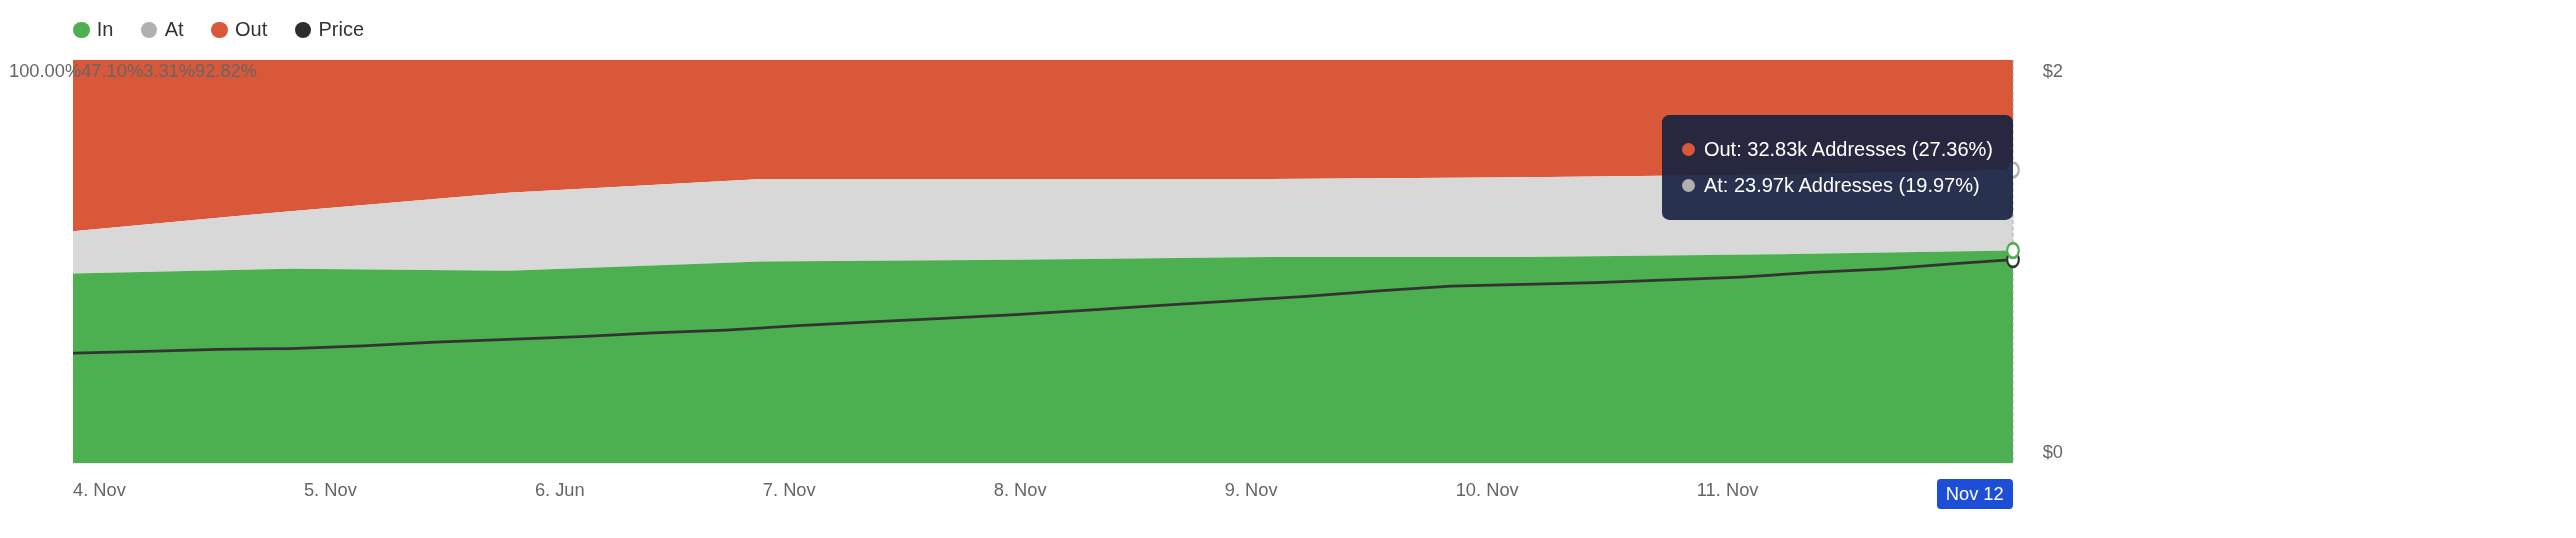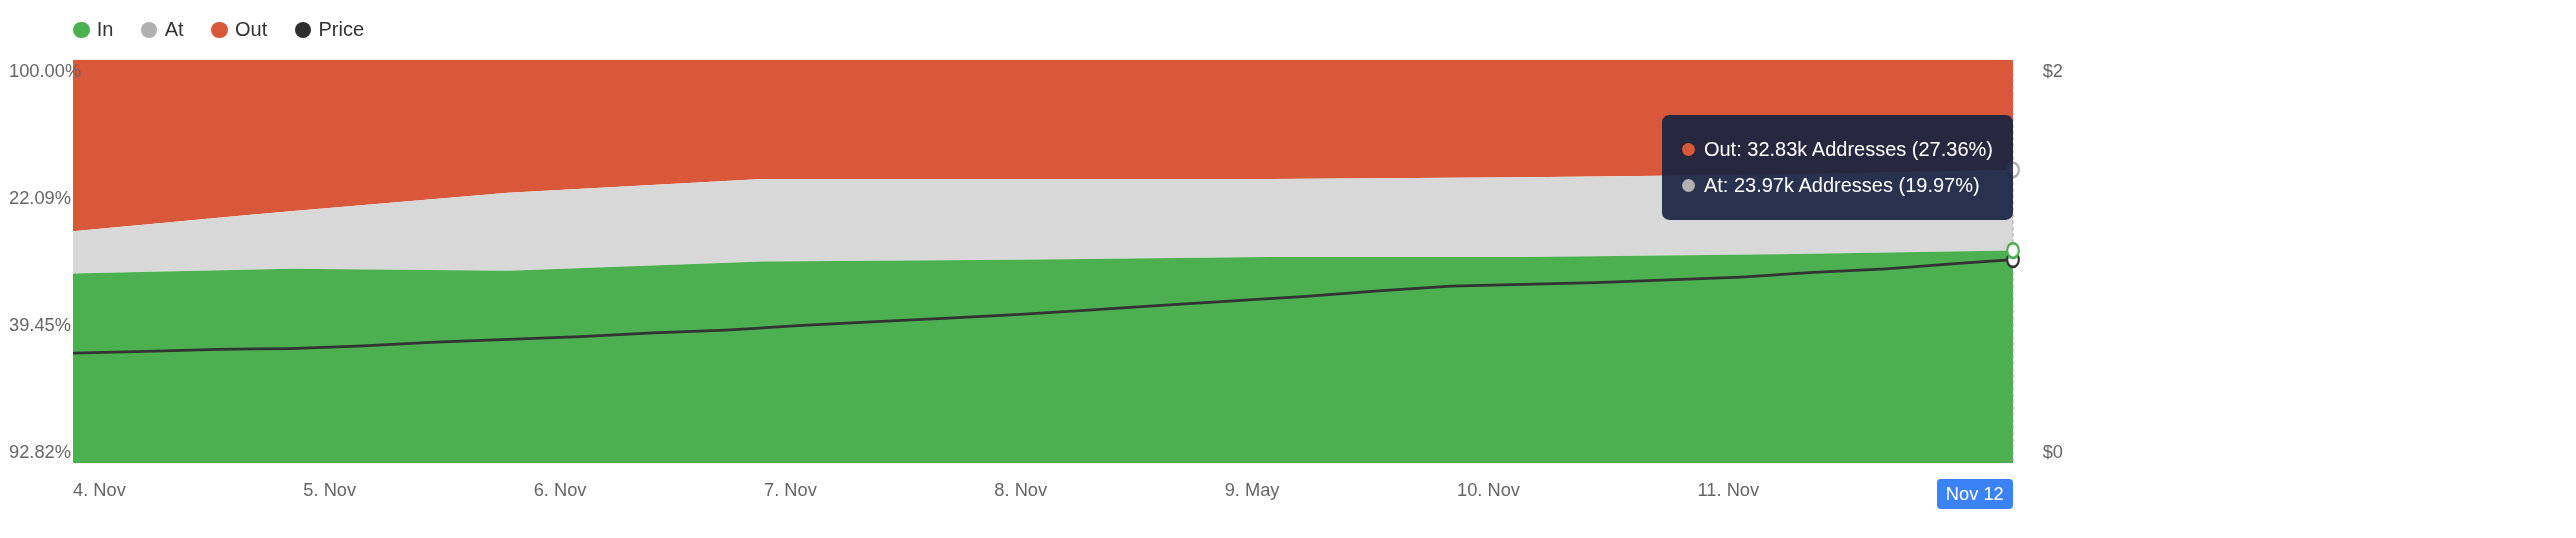--- a/index.html
+++ b/index.html
@@ -39,21 +39,21 @@
       position: relative;
       width: 100%;
       height: 403px;
     }
     .y-axis {
       position: absolute;
       left: -64px;
       top: 0;
       height: 100%;
       display: flex;
-      flex-direction: column;
+      flex-direction: row;
       justify-content: space-between;
       font-size: 18.3px;
       color: #666;
     }
     .y-axis-right {
       position: absolute;
       right: -50px;
       top: 0;
       height: 100%;
       display: flex;
@@ -67,21 +67,21 @@
       bottom: -46px;
       left: 0;
       width: 100%;
       display: flex;
       justify-content: space-between;
       font-size: 18.3px;
       color: #666;
       margin-top: 12px;
     }
     .x-label-last {
-      background: #3b82f6;
+      background: #1d4ed8;
       color: #fff;
       padding: 3.7px 9.2px;
       border-radius: 3.7px;
       font-size: 18.3px;
     }
     svg.chart-svg {
       width: 100%;
       height: 100%;
       overflow: visible;
     }
@@ -141,22 +141,22 @@
     <div class="legend-item">
       <div class="legend-dot" style="background:#2d2d2d;"></div>
       <span>Price</span>
     </div>
   </div>
 
   <div class="chart-area">
     
     <div class="y-axis">
       <span>100.00%</span>
-      <span>22.09%</span>
-      <span>39.45%</span>
+      <span>47.10%</span>
+      <span>3.31%</span>
       <span>92.82%</span>
     </div>
 
     
     <div class="y-axis-right">
       <span>$2</span>
       <span></span>
       <span></span>
       <span>$0</span>
     </div>
@@ -261,24 +261,24 @@
 
       <circle cx="2675" cy="208" r="8" fill="#fff" stroke="#4caf50" stroke-width="3"></circle>
 
       <circle cx="2675" cy="120" r="8" fill="#fff" stroke="#b0b0b0" stroke-width="3"></circle>
     </svg>
 
     
     <div class="x-axis">
       <span>4. Nov</span>
       <span>5. Nov</span>
-      <span>6. Nov</span>
+      <span>6. Jun</span>
       <span>7. Nov</span>
       <span>8. Nov</span>
-      <span>9. May</span>
+      <span>9. Nov</span>
       <span>10. Nov</span>
       <span>11. Nov</span>
       <span class="x-label-last">Nov 12</span>
     </div>
 
     
     <div class="tooltip-box">
       <div class="tooltip-row">
         <div class="tooltip-dot" style="background:#d9583a;"></div>
         <span>Out: 32.83k Addresses (27.36%)</span>

